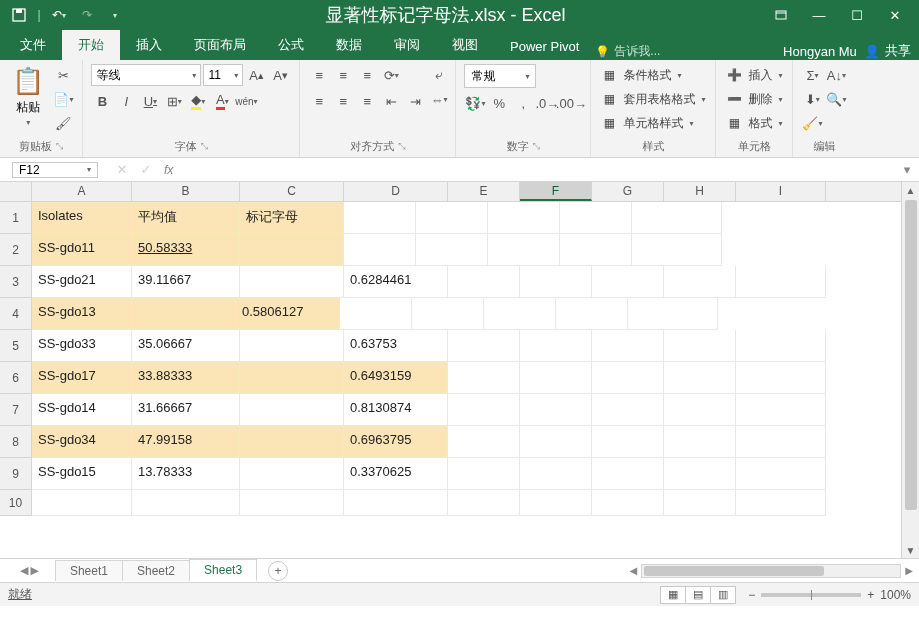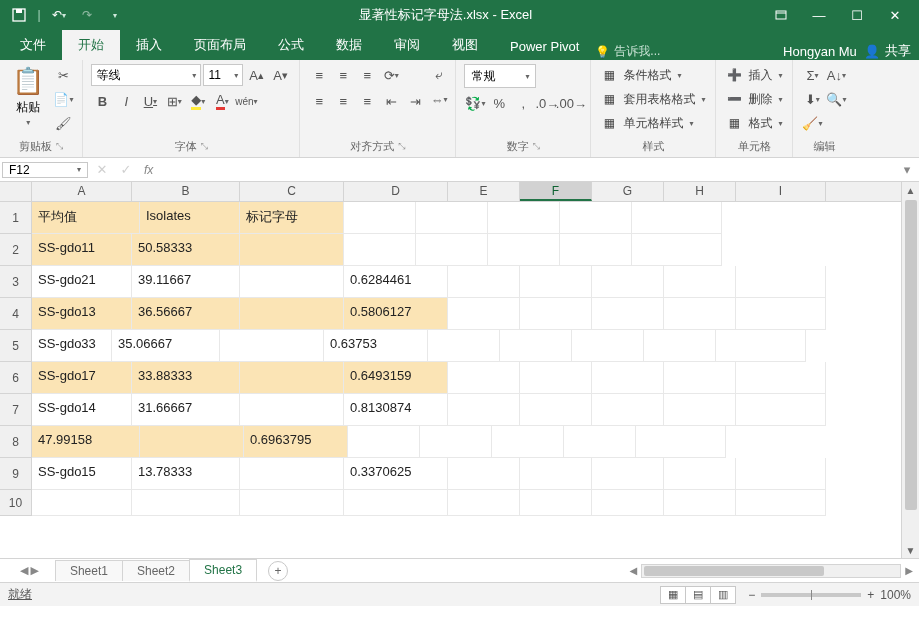--- a/index.html
+++ b/index.html
@@ -2,21 +2,21 @@
 <html><head>
 <meta charset="utf-8">
 <style>
 * { box-sizing: border-box; margin: 0; padding: 0; font-family: "Microsoft YaHei", "Segoe UI", sans-serif; }
 body { background: #fff; width: 919px; height: 618px; overflow: hidden; font-size: 12px; }
 
 
 .titlebar { background: #217346; height: 30px; display: flex; align-items: center; color: #fff; padding: 0 6px; }
 .titlebar .qat { display: flex; align-items: center; gap: 2px; }
 .titlebar .qat .qbtn { width: 26px; height: 24px; display: flex; align-items: center; justify-content: center; color: #fff; }
-.titlebar .title { flex: 1; text-align: center; font-size: 13px; color: #fff; }
+.titlebar .title { flex: 1; text-align: center; font-size: 18px; color: #fff; }
 .titlebar .winbtns { display: flex; gap: 2px; }
 .titlebar .winbtns .wbtn { width: 36px; height: 24px; display: flex; align-items: center; justify-content: center; color: #fff; font-size: 13px; }
 
 
 .ribbon-tabs { background: #217346; height: 30px; display: flex; align-items: flex-end; padding-left: 4px; color: #fff; }
 .ribbon-tabs .tab { padding: 6px 16px; font-size: 13px; cursor: pointer; }
 .ribbon-tabs .tab.active { background: #f3f3f3; color: #217346; }
 .ribbon-tabs .right { margin-left: auto; display: flex; align-items: center; gap: 8px; padding-right: 8px; font-size: 13px; }
 .ribbon-tabs .tellme { display: flex; align-items: center; gap: 4px; color: #c8e2d4; }
 .share { display: flex; align-items: center; gap: 4px; }
@@ -34,21 +34,21 @@
 .row { display: flex; align-items: flex-start; gap: 2px; }
 .fontname { border: 1px solid #c8c8c8; background: #fff; padding: 2px 4px; font-size: 12px; width: 110px; height: 22px; display: flex; justify-content: space-between; align-items:center;}
 .fontsize { border: 1px solid #c8c8c8; background: #fff; padding: 2px 4px; font-size: 12px; width: 40px; height: 22px; display: flex; justify-content: space-between; align-items:center; }
 .dd { font-size: 8px; color: #666; }
 .menuitem { display: flex; align-items: center; gap: 6px; font-size: 12px; color: #444; height: 22px; padding: 0 2px; white-space: nowrap; }
 .menuitem .mic { width: 16px; text-align: center; }
 .numfmt { border: 1px solid #c8c8c8; background: #fff; padding: 2px 6px; width: 72px; height: 24px; display:flex; align-items:center; justify-content: space-between; font-size: 12px;}
 
 
 .fbar { height: 24px; border-bottom: 1px solid #d4d4d4; display: flex; align-items: center; background: #fff; }
-.namebox { width: 86px; border: 1px solid #c8c8c8; margin: 2px; padding: 0 6px; font-size: 12px; display:flex; justify-content:space-between; align-items:center; }
+.namebox { width: 86px; border: 1px solid #c8c8c8; margin: 12px; padding: 0 6px; font-size: 12px; display:flex; justify-content:space-between; align-items:center; }
 .fbar .fbtn { width: 24px; text-align: center; color: #888; font-size: 13px; }
 .fbar .fx { font-style: italic; color: #888; padding: 0 6px; }
 .fbar .formula { flex: 1; padding: 2px 6px; font-size: 12px; }
 
 
 .gridwrap { position: relative; height: 376px; display: flex; }
 .grid { flex: 1; overflow: hidden; }
 .colheads { display: flex; height: 20px; background: #f0f0f0; border-bottom: 1px solid #d4d4d4; }
 .ch { border-right: 1px solid #d4d4d4; text-align: center; font-size: 12px; color: #555; padding-top: 2px; }
 .ch.sel { background: #d2d2d2; color: #0e6332; border-bottom: 2px solid #217346;}
@@ -343,33 +343,33 @@
       <div class="ch" style="width:104px">D</div>
       <div class="ch" style="width:72px">E</div>
       <div class="ch sel" style="width:72px">F</div>
       <div class="ch" style="width:72px">G</div>
       <div class="ch" style="width:72px">H</div>
       <div class="ch" style="width:90px">I</div>
     </div>
     <div id="rows">
         <div class="datarow">
           <div class="rh">1</div>
+          <div class="cell hl" style="width: 100px;">Isolates</div>
           <div class="cell hl" style="width: 108px;">平均值</div>
-          <div class="cell hl" style="width: 100px;">Isolates</div>
           <div class="cell hl" style="width: 104px;">标记字母</div>
           <div class="cell " style="width: 72px;"></div>
           <div class="cell " style="width: 72px;"></div>
           <div class="cell " style="width: 72px;"></div>
           <div class="cell " style="width: 72px;"></div>
           <div class="cell " style="width: 90px;"></div>
         </div>
         <div class="datarow">
           <div class="rh">2</div>
           <div class="cell hl" style="width: 100px;">SS-gdo11</div>
-          <div class="cell hl" style="width: 108px;">50.58333</div>
+          <div class="cell hl" style="width: 108px; text-decoration: underline;">50.58333</div>
           <div class="cell hl" style="width: 104px;"></div>
           <div class="cell " style="width: 72px;"></div>
           <div class="cell " style="width: 72px;"></div>
           <div class="cell " style="width: 72px;"></div>
           <div class="cell " style="width: 72px;"></div>
           <div class="cell " style="width: 90px;"></div>
         </div>
         <div class="datarow">
           <div class="rh">3</div>
           <div class="cell " style="width: 100px;">SS-gdo21</div>
@@ -378,32 +378,31 @@
           <div class="cell " style="width: 104px;">0.6284461</div>
           <div class="cell " style="width: 72px;"></div>
           <div class="cell " style="width: 72px;"></div>
           <div class="cell " style="width: 72px;"></div>
           <div class="cell " style="width: 72px;"></div>
           <div class="cell " style="width: 90px;"></div>
         </div>
         <div class="datarow">
           <div class="rh">4</div>
           <div class="cell hl" style="width: 100px;">SS-gdo13</div>
-          <div class="cell hl" style="width: 108px;">36.56667</div>
           <div class="cell hl" style="width: 104px;"></div>
           <div class="cell hl cellD" style="width: 104px;">0.5806127</div>
           <div class="cell " style="width: 72px;"></div>
           <div class="cell " style="width: 72px;"></div>
           <div class="cell " style="width: 72px;"></div>
           <div class="cell " style="width: 72px;"></div>
           <div class="cell " style="width: 90px;"></div>
         </div>
         <div class="datarow">
           <div class="rh">5</div>
-          <div class="cell " style="width: 80px;">SS-gdo33</div>
+          <div class="cell " style="width: 100px;">SS-gdo33</div>
           <div class="cell " style="width: 108px;">35.06667</div>
           <div class="cell " style="width: 104px;"></div>
           <div class="cell " style="width: 104px;">0.63753</div>
           <div class="cell " style="width: 72px;"></div>
           <div class="cell " style="width: 72px;"></div>
           <div class="cell " style="width: 72px;"></div>
           <div class="cell " style="width: 72px;"></div>
           <div class="cell " style="width: 90px;"></div>
         </div>
         <div class="datarow">
@@ -425,20 +424,21 @@
           <div class="cell " style="width: 104px;"></div>
           <div class="cell " style="width: 104px;">0.8130874</div>
           <div class="cell " style="width: 72px;"></div>
           <div class="cell " style="width: 72px;"></div>
           <div class="cell " style="width: 72px;"></div>
           <div class="cell " style="width: 72px;"></div>
           <div class="cell " style="width: 90px;"></div>
         </div>
         <div class="datarow">
           <div class="rh">8</div>
+          <div class="cell hl" style="width: 100px;">SS-gdo34</div>
           <div class="cell hl" style="width: 108px;">47.99158</div>
           <div class="cell hl" style="width: 104px;"></div>
           <div class="cell hl cellD" style="width: 104px;">0.6963795</div>
           <div class="cell " style="width: 72px;"></div>
           <div class="cell " style="width: 72px;"></div>
           <div class="cell " style="width: 72px;"></div>
           <div class="cell " style="width: 72px;"></div>
           <div class="cell " style="width: 90px;"></div>
         </div>
         <div class="datarow">

